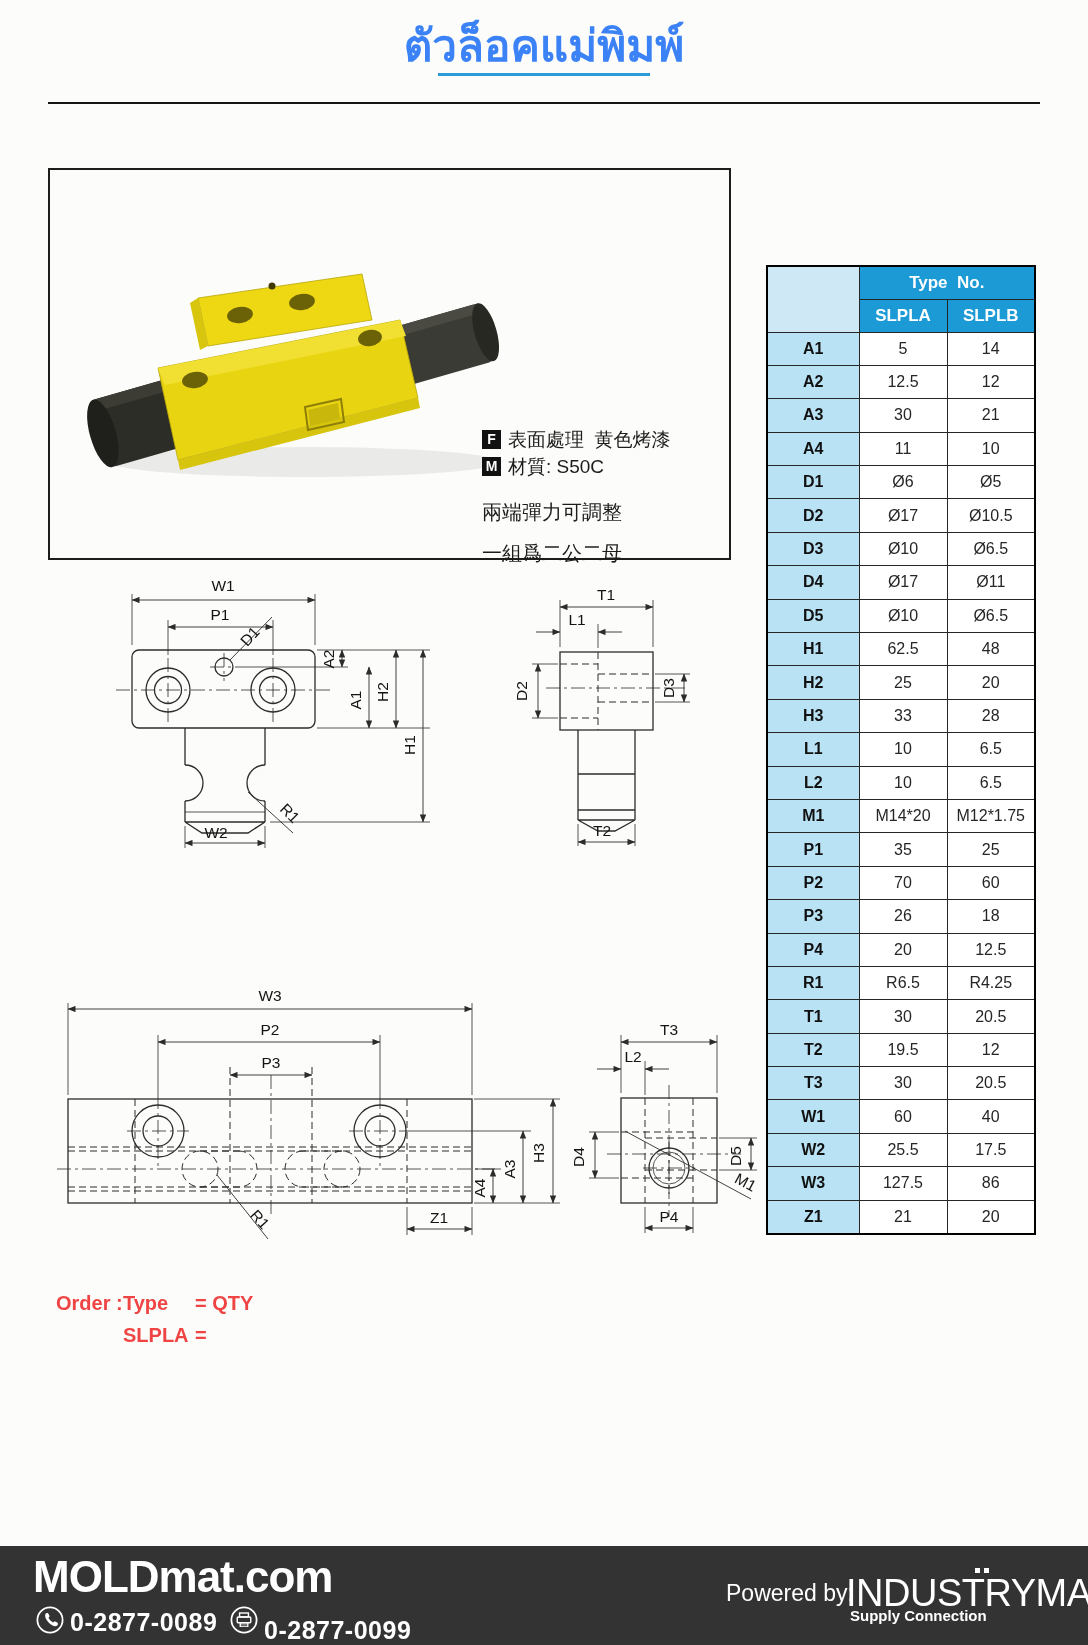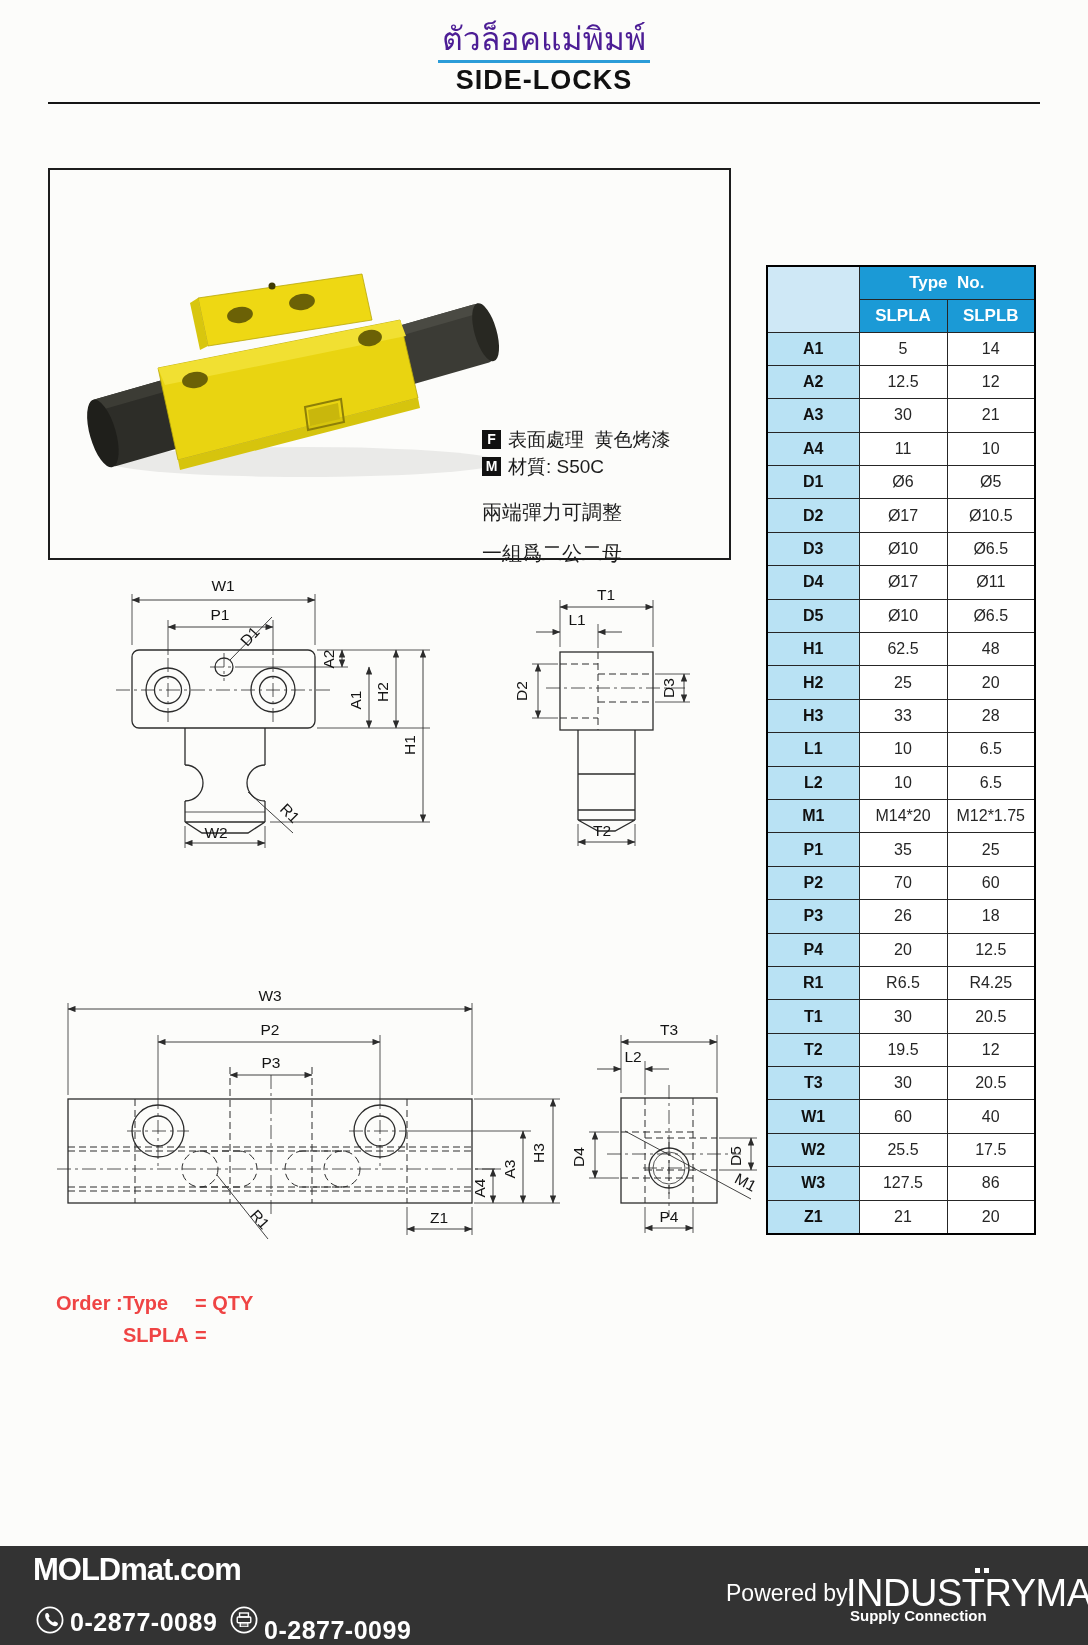--- a/index.html
+++ b/index.html
@@ -10,21 +10,21 @@
     --product-yellow:#e9d411;
     --footer-bg:#333333;
   }
   *{box-sizing:border-box;margin:0;padding:0}
   html,body{background:#e9e9e9}
   body{font-family:"Liberation Sans",sans-serif}
   .page{position:relative;width:1088px;height:1645px;margin:0 auto;background:#fcfcfa;overflow:hidden;color:#1b1b1b}
 
   
   .title-wrap{position:absolute;top:22px;left:0;width:100%;text-align:center}
-  .title-th{font-size:32px;font-weight:normal;line-height:1.1;color:#4c1d95}
+  .title-th{font-size:44px;font-weight:bold;line-height:1.1;color:#3b82f6}
   .title-underline{width:212px;height:3px;margin:3px auto 2px;background:var(--title-underline)}
   .title-en{font-size:27px;font-weight:bold;letter-spacing:1px;color:#111}
   .top-rule{position:absolute;top:102px;left:48px;width:992px;height:0;border-top:2.5px solid #151515}
 
   
   .photo-box{position:absolute;left:48px;top:168px;width:683px;height:392px;border:2px solid #1d1d1d;background:#fcfcfa}
   .photo-box svg{position:absolute;left:0;top:0}
   .photo-notes{position:absolute;left:432px;top:258px;width:245px;font-size:19px;color:#1c1c1c;line-height:1.26}
   .tagline{display:flex;align-items:center;gap:7px;margin-bottom:3px}
   .tag-sq{display:inline-flex;align-items:center;justify-content:center;width:19px;height:19px;background:#111;color:#fff;font-size:14px;font-weight:bold;flex:0 0 auto}
@@ -48,38 +48,37 @@
   .drawing .dash{fill:none;stroke:#2c2c2c;stroke-width:1;stroke-dasharray:7 4}
   .drawing .cl{fill:none;stroke:#2c2c2c;stroke-width:0.8;stroke-dasharray:14 4 3 4}
   .drawing .dim{fill:none;stroke:#2c2c2c;stroke-width:0.9}
   .drawing text{font-family:"Liberation Sans",sans-serif;font-size:15.5px;fill:#141414;text-anchor:middle}
 
   
   .order-block span{position:absolute;font-size:20px;font-weight:bold;color:#ef4444}
 
   
   .footer{position:absolute;left:0;top:1546px;width:1088px;height:99px;background:var(--footer-bg);color:#fff}
-  .footer .site{position:absolute;left:33px;top:6px;font-size:31px;font-weight:bold;letter-spacing:-1px}
+  .footer .site{position:absolute;left:33px;top:6px;font-size:44px;font-weight:bold;letter-spacing:-1px}
   .f-icon{position:absolute;width:28px;height:28px}
   .f-num{position:absolute;font-size:25px;font-weight:bold;letter-spacing:0.5px}
   .powered{position:absolute;left:726px;top:34px;font-size:23px;}
   .brand{position:absolute;left:846px;top:26px;font-size:38px;font-weight:normal;letter-spacing:-0.5px}
   .brand-dots{position:absolute;left:975px;top:22px;width:5px;height:5px;background:#fff}
   .brand-dots::after{content:"";position:absolute;left:9px;top:0;width:5px;height:5px;background:#fff}
   .brand-sub{position:absolute;left:850px;top:61px;font-size:15px;font-weight:bold}
 </style>
 </head>
 <body>
 
 <div class="page">
 
   <div class="title-wrap">
     <div class="title-th">ตัวล็อคแม่พิมพ์</div>
     <div class="title-underline"></div>
-    <div class="title-en">SIDE-LOCKS</div>
   </div>
   <div class="top-rule"></div>
 
   <div class="photo-box">
     <svg width="683" height="392" viewBox="0 0 683 392">
       <g>
         <ellipse cx="255" cy="292" rx="195" ry="15" fill="rgba(0,0,0,0.07)"></ellipse>
       </g>
       <g transform="rotate(-16 110 245)">
         <rect x="45" y="212" width="125" height="70" rx="9" fill="#2d2d28"></rect>

